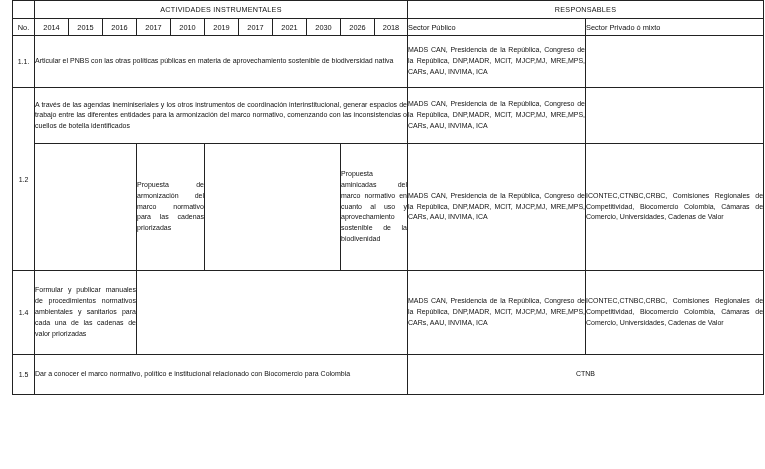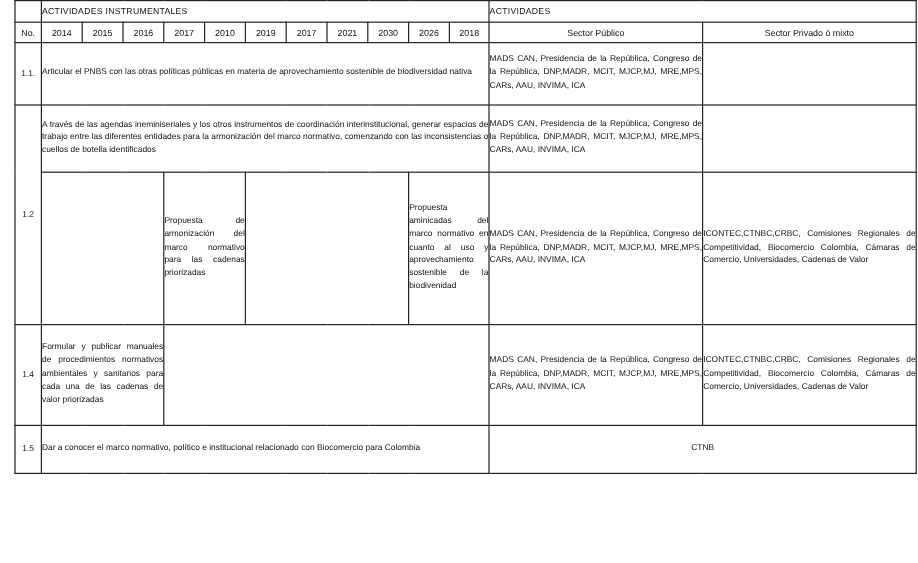--- a/index.html
+++ b/index.html
@@ -42,38 +42,38 @@
     font-size: 6.4px;
   }
   table.main td, table.main th {
     border: 0.8px solid #222222;
     vertical-align: middle;
     padding: 0;
     font-weight: normal;
   }
   
   .band {
-    text-align: left;
+    text-align: center;
     font-size: 7.2px;
     font-weight: bold;
     letter-spacing: 0.25px;
     height: 17px;
     color: #111;
     margin-top: 10px;
   }
   .colhead {
     text-align: center;
     font-size: 7.4px;
     font-weight: bold;
     height: 16px;
     color: #111;
     margin-top: 43px;
   }
   .resp-colhead {
-    text-align: center;
+    text-align: left;
     font-size: 7.4px;
     font-weight: normal;
     height: 16px;
     color: #111;
   }
   .numcell {
     text-align: center;
     font-size: 7px;
     color: #111;
     vertical-align: middle;
@@ -142,21 +142,21 @@
         <col style="width:34px">
           <col style="width:33px">
         <col style="width:178px">
         <col style="width:178px">
       </colgroup>
       <tbody>
 
         <tr>
           <td class="band"></td>
           <td class="band" colspan="11">ACTIVIDADES INSTRUMENTALES</td>
-          <td class="band" colspan="2">ACTIVIDADES</td>
+          <td class="band" colspan="2">RESPONSABLES</td>
         </tr>
 
         <tr>
           <td class="colhead">No.</td>
           <td class="colhead">2014</td>
           <td class="colhead">2015</td>
           <td class="colhead">2016</td>
           <td class="colhead">2017</td>
           <td class="colhead">2010</td>
           <td class="colhead">2019</td>

